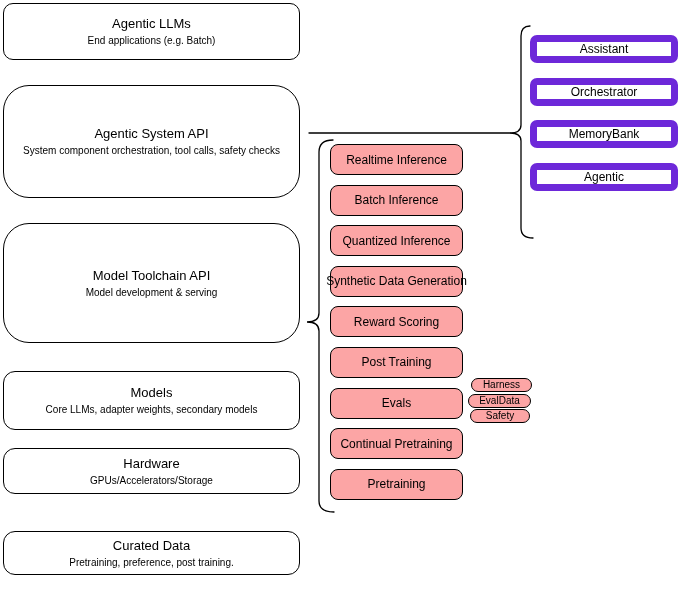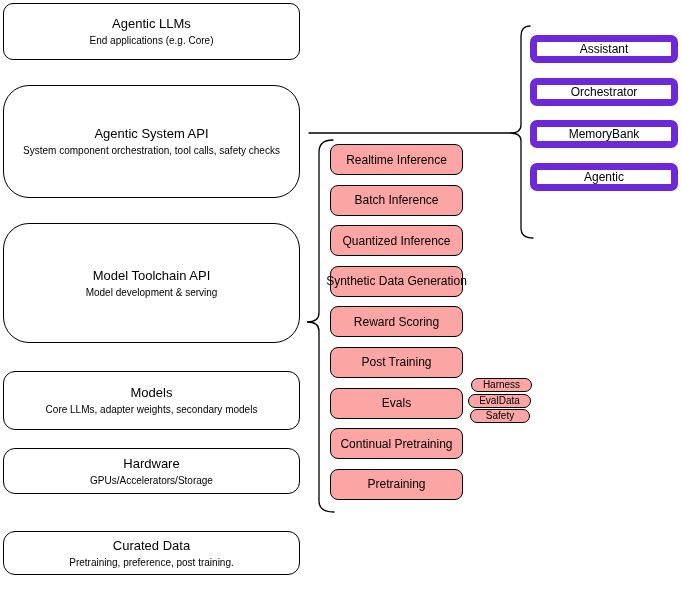--- a/index.html
+++ b/index.html
@@ -120,21 +120,21 @@
 
     <path d="M 530 26 Q 521 26 521 36 L 521 125 Q 521 133 510 133 Q 521 133 521 141 L 521 228 Q 521 238 533 238"></path>
 
     <path d="M 309 133 L 510 133"></path>
 
     <path d="M 333 140 Q 319 140 319 152 L 319 313 Q 319 322 307 322 Q 319 322 319 331 L 319 501 Q 319 512 334 512"></path>
   </svg>
 
   <div class="lbox r10" style="top:3px;height:57px">
     <div class="title">Agentic LLMs</div>
-    <div class="sub">End applications (e.g. Core)</div>
+    <div class="sub">End applications (e.g. Batch)</div>
   </div>
 
   <div class="lbox r26" style="top:85px;height:113px">
     <div class="title">Agentic System API</div>
     <div class="sub">System component orchestration, tool calls, safety checks</div>
   </div>
 
   <div class="lbox r26" style="top:223px;height:120px">
     <div class="title">Model Toolchain API</div>
     <div class="sub">Model development &amp; serving</div>

